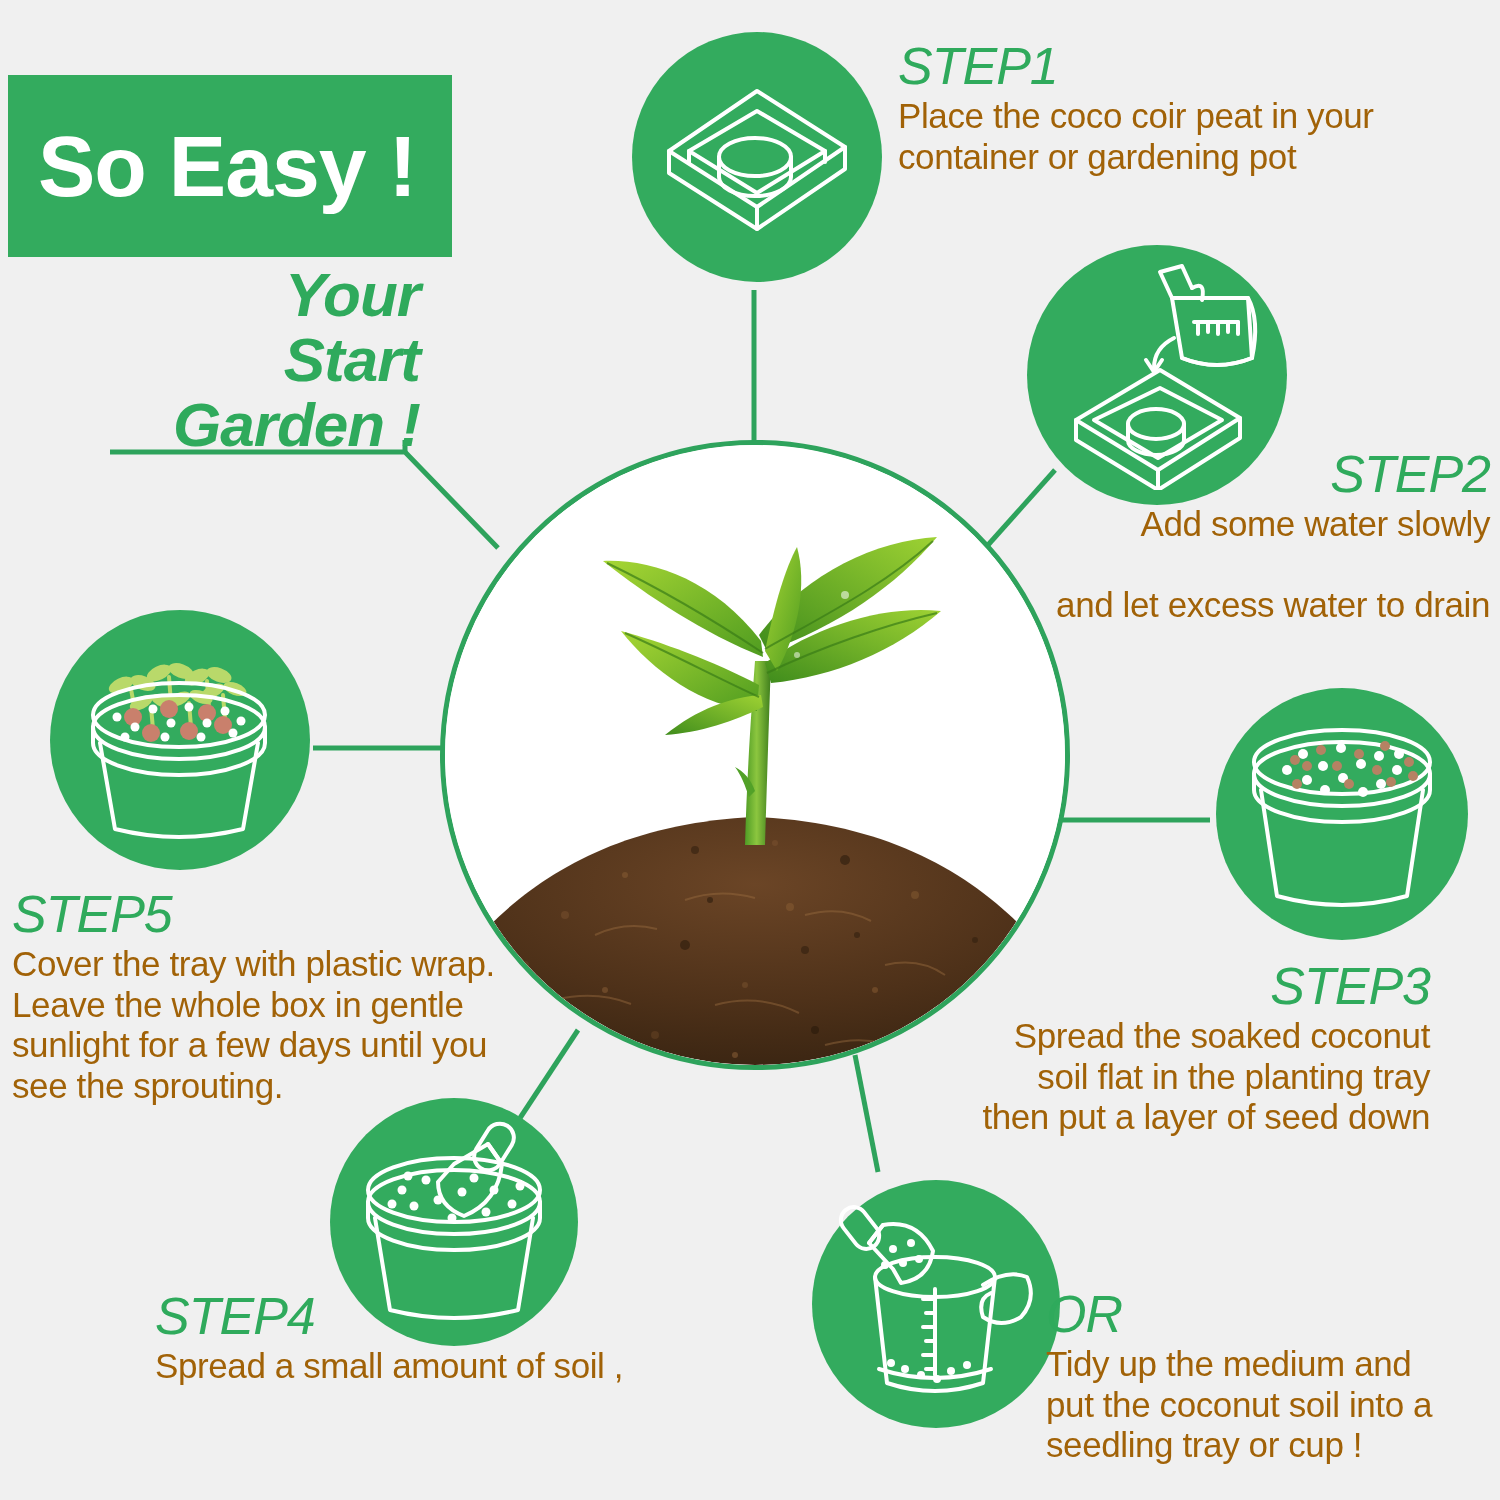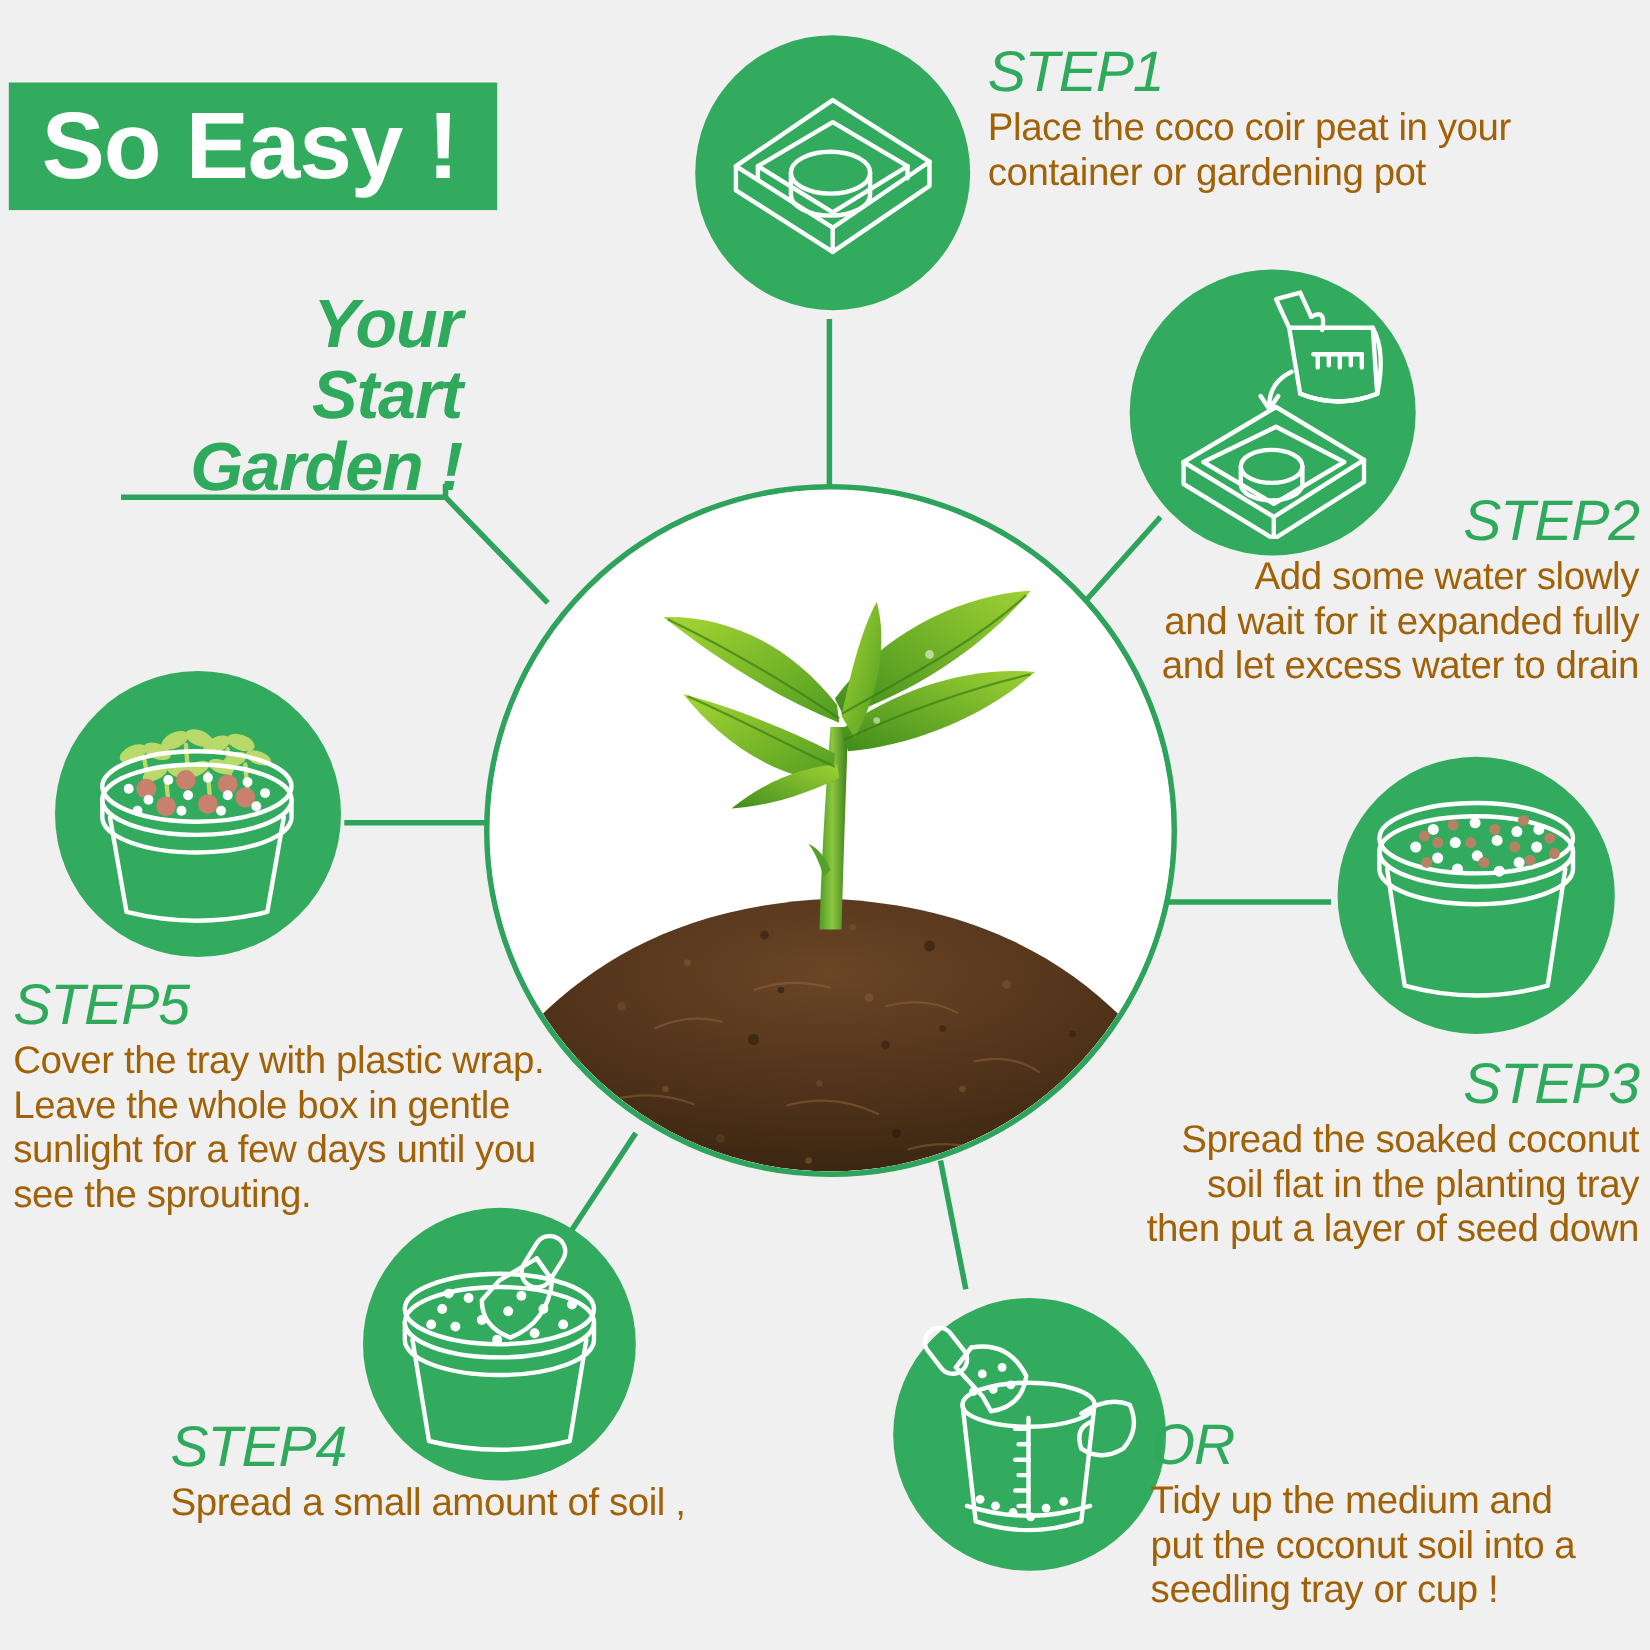--- a/index.html
+++ b/index.html
@@ -10,21 +10,21 @@
     overflow:hidden;
     position:relative;
   }
   #stage{position:absolute;left:0;top:0;width:1500px;height:1500px;}
 
   
   svg.lines{position:absolute;left:0;top:0;width:1500px;height:1500px;pointer-events:none;}
 
   
   .banner{
-    position:absolute;left:8px;top:75px;width:444px;height:116px;
+    position:absolute;left:8px;top:75px;width:444px;height:182px;
     background:#33ab5e;display:flex;align-items:center;
   }
   .banner span{
     color:#ffffff;font-size:86px;font-weight:bold;letter-spacing:-1px;
     padding-left:30px;line-height:1;
   }
   .subhead{
     position:absolute;left:120px;top:262px;width:300px;
     color:#2faa5c;font-size:62px;font-weight:bold;font-style:italic;
     line-height:1.05;text-align:right;letter-spacing:-1px;
@@ -232,21 +232,21 @@
 
         <ellipse cx="114" cy="164" rx="28" ry="15"></ellipse>
         <path d="M86,164 L86,180 A28,15 0 0 0 142,180 L142,164"></path>
       </g>
     </svg>
   </div>
   <div class="step ta-r" style="left:980px;top:448px;width:510px;">
     <span class="num">STEP2</span>
     <span class="body">
       <span>Add some water slowly</span><br>
-      <span>and wait for it expanded fully</span><br>
+      <br>
       <span>and let excess water to drain</span>
     </span>
   </div>
 
   <div class="bubble" style="left:1216px;top:688px;width:252px;height:252px;">
     <svg width="210" height="200" viewBox="0 0 210 200">
       <g fill="none" stroke="#ffffff" stroke-width="4" stroke-linejoin="round" stroke-linecap="round">
         <ellipse cx="105" cy="48" rx="88" ry="32"></ellipse>
         <ellipse cx="105" cy="60" rx="88" ry="32"></ellipse>
         <path d="M17,60 L17,76 A88,32 0 0 0 193,76 L193,60"></path>
@@ -276,21 +276,21 @@
           <circle cx="140" cy="56" r="5"></circle>
         <circle cx="172" cy="48" r="5"></circle>
           <circle cx="70" cy="52" r="5"></circle>
         <circle cx="112" cy="70" r="5"></circle>
           <circle cx="154" cy="68" r="5"></circle>
         <circle cx="60" cy="70" r="5"></circle>
           <circle cx="176" cy="62" r="5"></circle>
       </g>
     </svg>
   </div>
-  <div class="step ta-r" style="left:980px;top:960px;width:510px;">
+  <div class="step ta-r" style="left:920px;top:960px;width:510px;">
     <span class="num">STEP3</span>
     <span class="body">
       <span>Spread the soaked coconut</span><br>
       <span>soil flat in the planting tray</span><br>
       <span>then put a layer of seed down</span>
     </span>
   </div>
 
   <div class="bubble" style="left:330px;top:1098px;width:248px;height:248px;">
     <svg width="205" height="205" viewBox="0 0 205 205">

